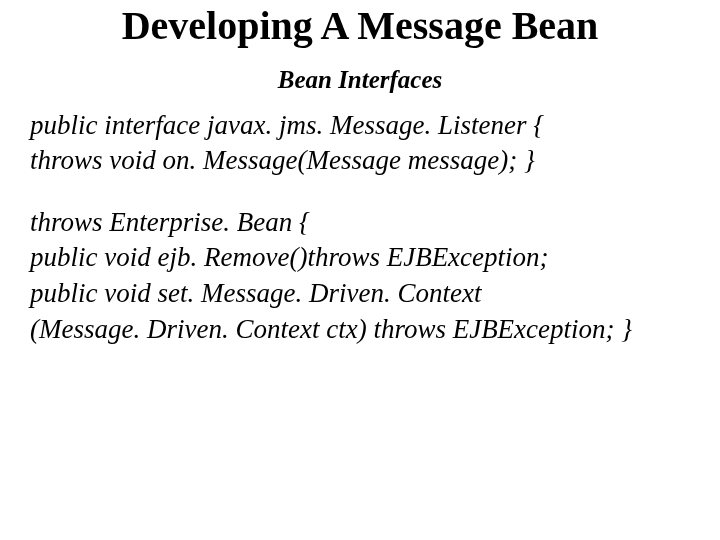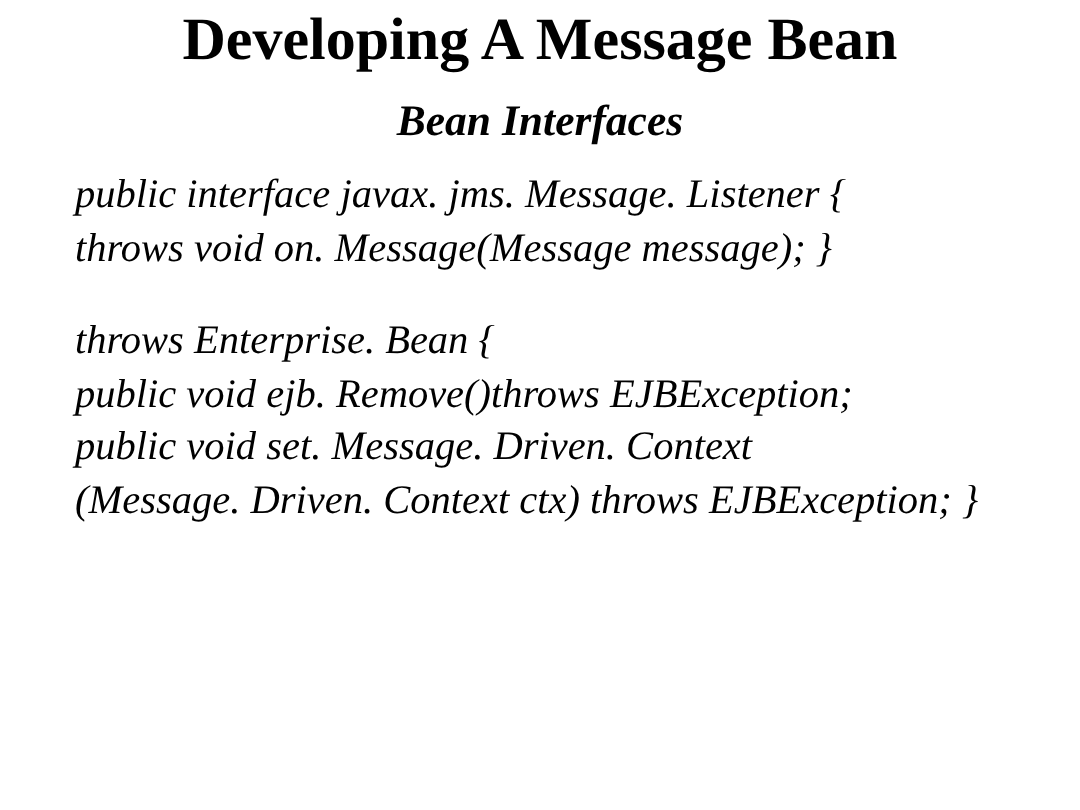--- a/index.html
+++ b/index.html
@@ -18,37 +18,36 @@
     padding: 4px 30px 0 30px;
   }
   .title {
     font-size: 40px;
     font-weight: bold;
     text-align: center;
     margin: 0 0 18px 0;
     line-height: 1.1;
   }
   .subtitle {
-    font-size: 29px;
+    font-size: 25px;
     font-style: italic;
     text-align: center;
     margin: 0 0 14px 0;
     line-height: 1.1;
   }
   .code {
     font-size: 27px;
     font-style: italic;
     line-height: 1.32;
   }
   .code .para {
     margin: 0 0 26px 0;
   }
   .code .line {
     display: block;
-    margin-left: 20px;
   }
 </style>
 </head>
 <body>
 
 <div class="slide">
   <h1 class="title">Developing A Message Bean</h1>
   <h2 class="subtitle">Bean Interfaces</h2>
 
   <div class="code">

